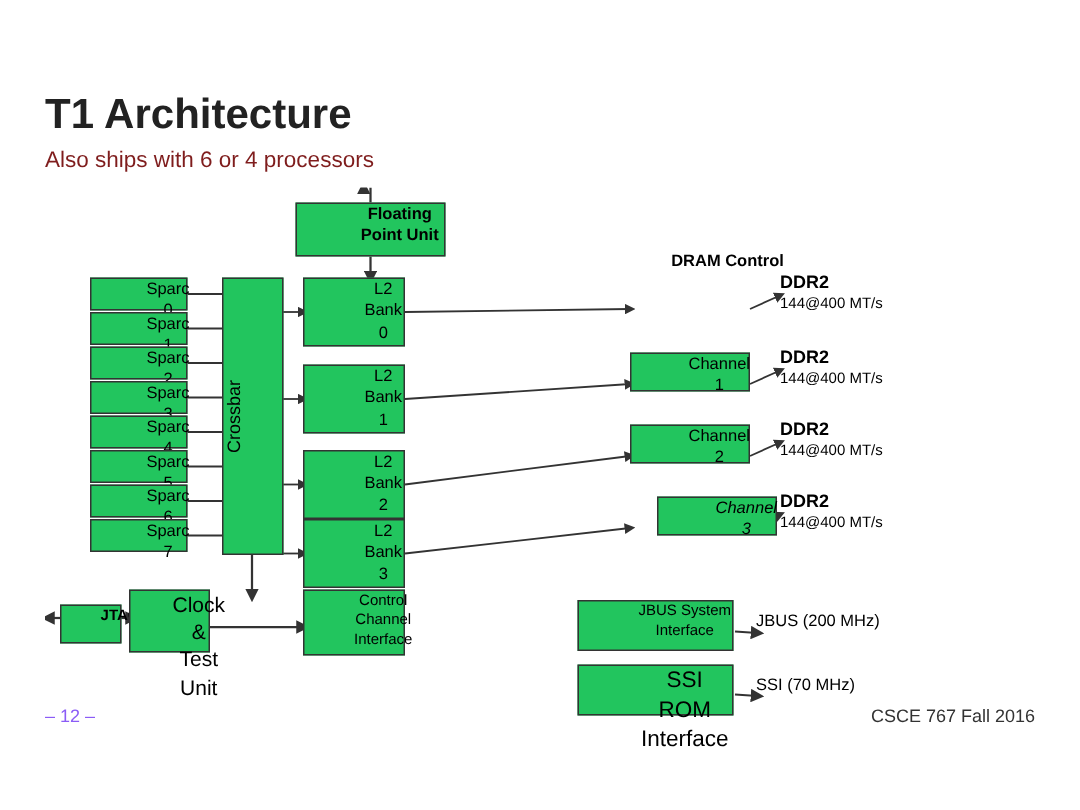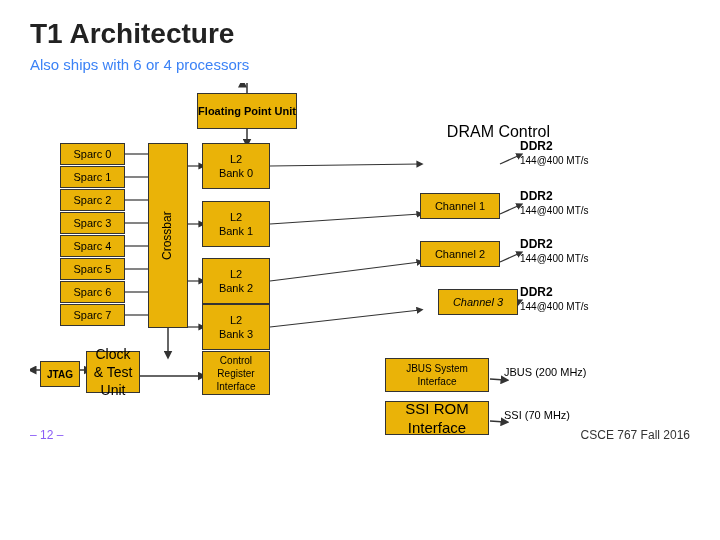--- a/index.html
+++ b/index.html
@@ -9,49 +9,51 @@
       width: 720px;
       height: 540px;
       overflow: hidden;
       position: relative;
     }
     .page {
       width: 720px;
       height: 452px;
       padding: 18px 30px 10px 30px;
       position: relative;
+      margin-top: 42px;
     }
     .title {
       font-size: 28px;
       font-weight: bold;
       color: #222;
       margin-bottom: 6px;
     }
     .subtitle {
       font-size: 15px;
-      color: #3b82f6;
+      color: #7f1d1d;
       margin-bottom: 10px;
     }
     .diagram {
       position: relative;
       width: 660px;
       height: 400px;
       font-size: 11px;
     }
     .box {
       position: absolute;
       border: 1.5px solid #333;
-      background: #eab308;
+      background: #22c55e;
       display: flex;
-      align-items: center;
+      align-items: flex-start;
       justify-content: center;
       text-align: center;
       font-size: 11px;
       font-weight: normal;
       line-height: 1.3;
+      padding-left: 39px;
     }
     
     .diagram-svg {
       position: absolute;
       top: 0; left: 0;
       width: 100%; height: 100%;
       pointer-events: none;
     }
     .footer {
       position: absolute;
@@ -173,21 +175,21 @@
 
     <div class="box" style="left:172px;top:60px;width:68px;height:46px;white-space:pre-line;"><span>L2
 Bank 0</span></div>
     <div class="box" style="left:172px;top:118px;width:68px;height:46px;white-space:pre-line;"><span>L2
 Bank 1</span></div>
     <div class="box" style="left:172px;top:175px;width:68px;height:46px;white-space:pre-line;"><span>L2
 Bank 2</span></div>
     <div class="box" style="left:172px;top:221px;width:68px;height:46px;white-space:pre-line;"><span>L2
 Bank 3</span></div>
 
-    <div style="position:absolute;left:390px;top:38px;width:130px;height:22px;display:flex;align-items:center;justify-content:flex-end;font-weight:normal;font-size:16px;">
+    <div style="position:absolute;left:390px;top:38px;width:130px;height:22px;display:flex;align-items:center;justify-content:center;font-weight:bold;font-size:11px;">
       <span>DRAM Control</span>
     </div>
 
     <div class="box" style="left:390px;top:110px;width:80px;height:26px;">
         <span>Channel 1</span>
       </div>
     <div class="box" style="left:390px;top:158px;width:80px;height:26px;">
         <span>Channel 2</span>
       </div>
     <div class="box" style="left:408px;top:206px;width:80px;height:26px;font-style:italic;">
@@ -206,21 +208,21 @@
 
     <div class="box" style="left:10px;top:278px;width:40px;height:26px;font-weight:bold;font-size:10px;">
         <span>JTAG</span>
       </div>
 
     <div class="box" style="left:56px;top:268px;width:54px;height:42px;white-space:pre-line;font-size:14px;"><span>Clock
 &amp; Test
 Unit</span></div>
 
     <div class="box" style="left:172px;top:268px;width:68px;height:44px;white-space:pre-line;font-size:10px;"><span>Control
-Register
+Channel
 Interface</span></div>
 
     <div class="box" style="left:355px;top:275px;width:104px;height:34px;white-space:pre-line;font-size:10px;"><span>JBUS System
 Interface</span></div>
 
     <div class="box" style="left:355px;top:318px;width:104px;height:34px;white-space:pre-line;font-size:15px;"><span>SSI ROM
 Interface</span></div>
 
     <div style="position:absolute;left:474px;top:283px;font-size:11px;white-space:nowrap;"><span>JBUS (200 MHz)</span></div>
 

